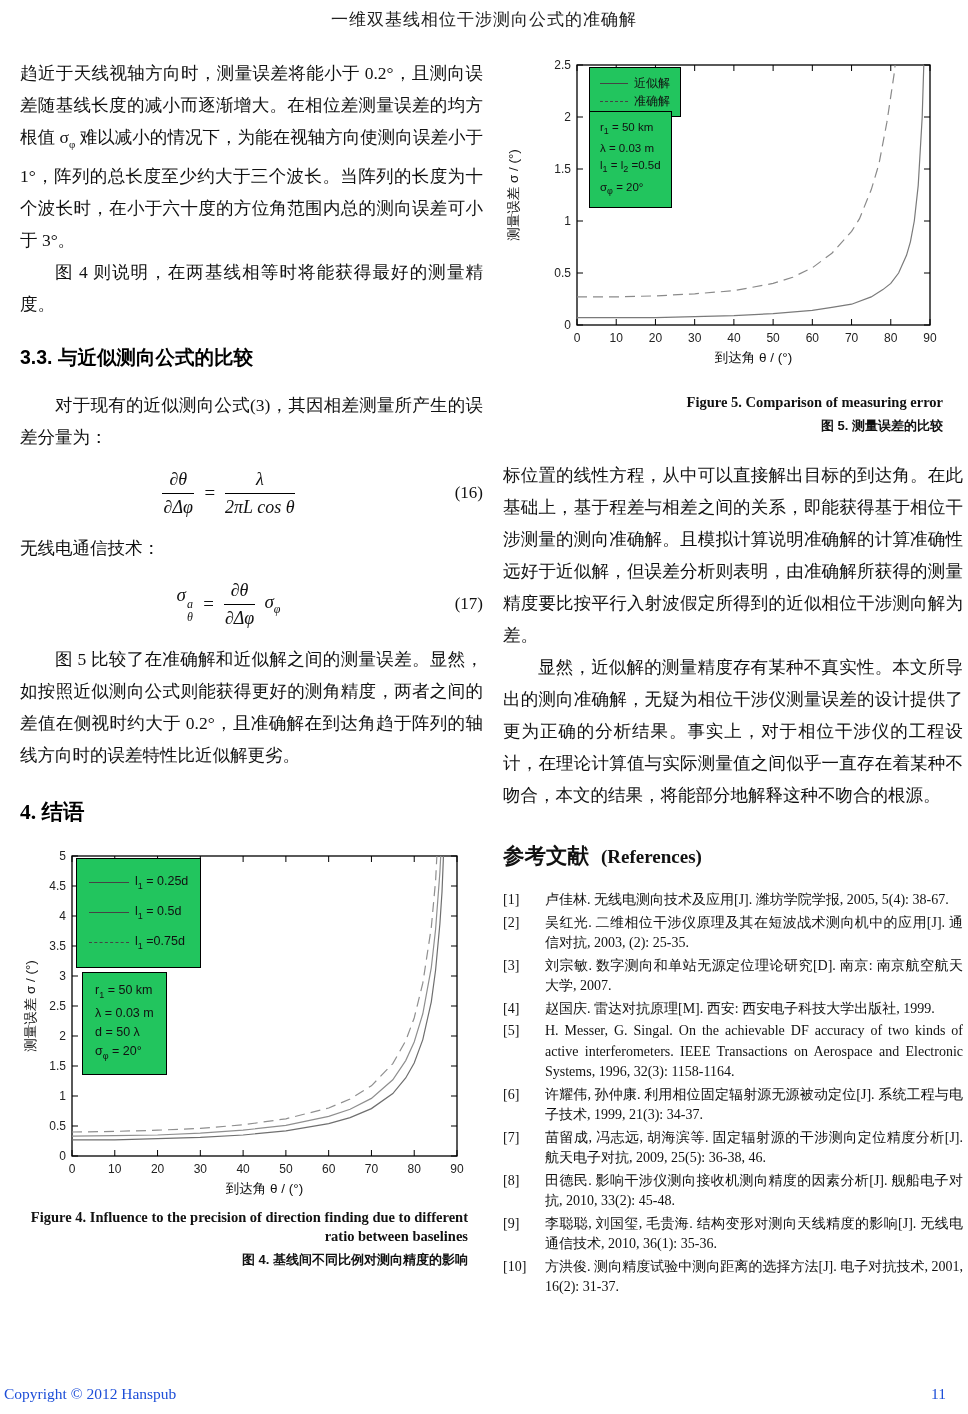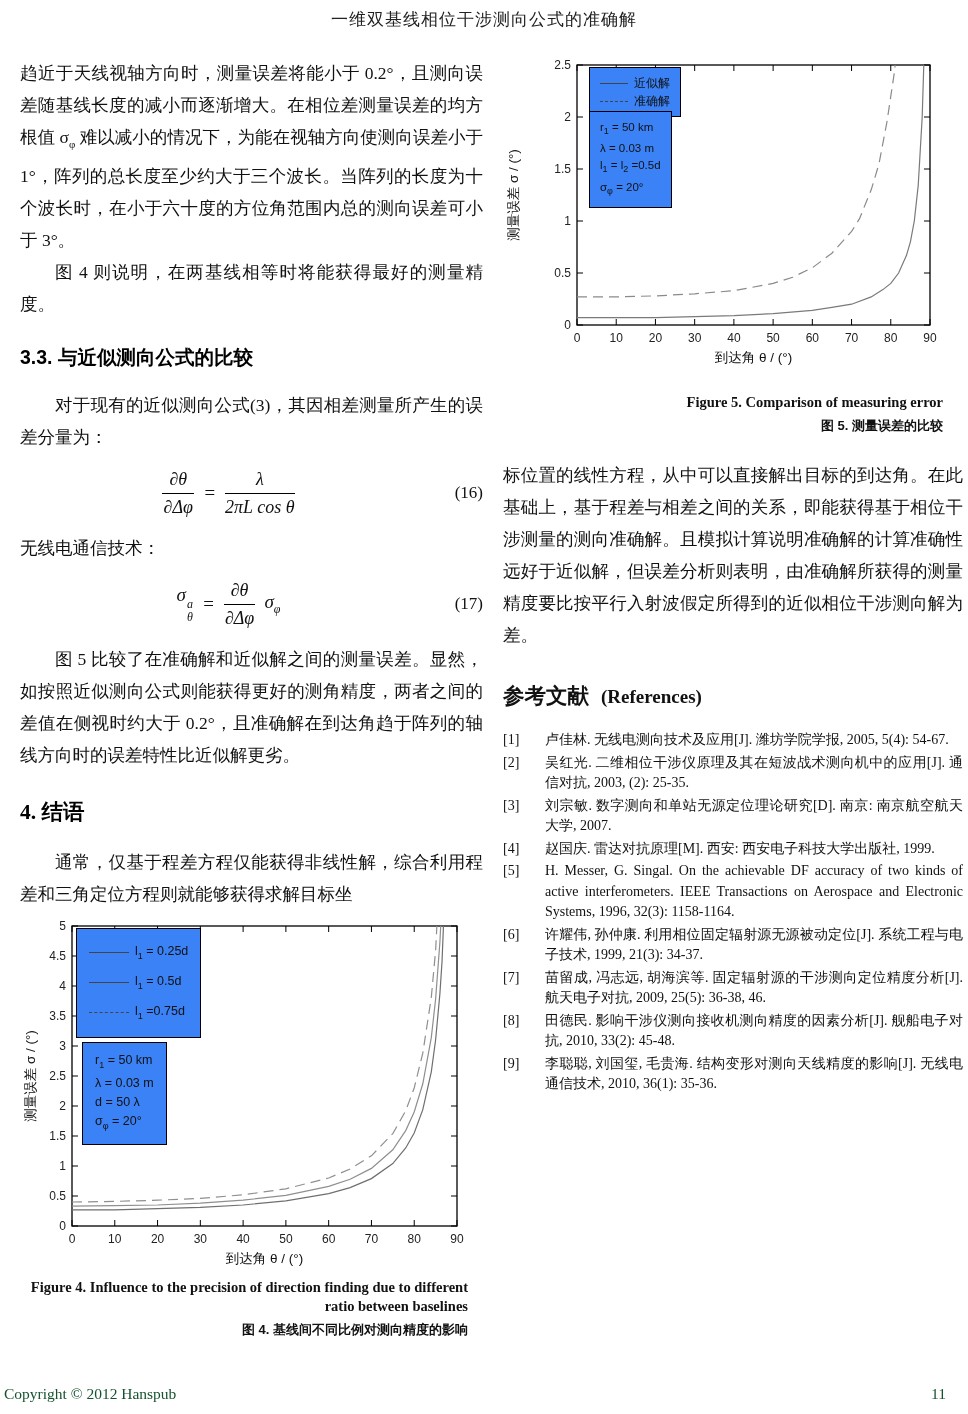--- a/index.html
+++ b/index.html
@@ -24,40 +24,40 @@
   .frac .den{display:block;padding-top:3px;}
   .eq-label{font-style:normal;font-size:17px;width:46px;text-align:right;}
   .supsub{display:inline-flex;flex-direction:column;font-size:12px;line-height:1.05;
         vertical-align:-7px;margin-left:1px;}
   .sigma-sub{font-size:12px;vertical-align:-5px;}
   
   .figure{position:relative;margin-top:6px;}
   .figure svg{display:block;}
   .tick{font-family:"Liberation Sans","DejaVu Sans",sans-serif;font-size:12px;fill:#222;}
   .axis-label{font-family:"Liberation Sans","DejaVu Sans",sans-serif;font-size:13.5px;fill:#111;}
-  .chart-box{position:absolute;border:1.3px solid #000;background:#3b82f6;
+  .chart-box{position:absolute;border:1.3px solid #000;background:#22c55e;
         font-family:"Liberation Sans","DejaVu Sans",sans-serif;color:#111;text-align:right;}
   .chart-box .row{display:flex;align-items:center;white-space:nowrap;}
   .leg-line{display:inline-block;border-top:1.3px solid #555;margin-right:6px;}
   .chart-box sub{font-size:9px;}
   .caption{text-align:right;font-weight:bold;margin-top:10px;}
   .caption .cap-en{font-size:14.5px;line-height:19px;}
   .caption .cap-zh{font-family:"Liberation Sans","DejaVu Sans",sans-serif;
         font-size:13px;line-height:22px;margin-top:3px;}
   
   .refs-heading{margin:30px 0 20px 0;}
   .refs-heading .zh{font-family:"Liberation Sans","DejaVu Sans",sans-serif;
         font-weight:bold;font-size:21.5px;}
   .refs-heading .en{font-weight:bold;font-size:19px;margin-left:8px;}
   .refs{font-size:14px;line-height:20.5px;}
   .ref-row{display:flex;margin-bottom:2px;}
   .ref-label{flex:none;width:42px;}
   .ref-text{flex:1;text-align:justify;}
   .page-footer{position:absolute;left:4px;right:22px;top:1385px;display:flex;
-        justify-content:space-between;font-size:15.5px;color:#14532d;}
+        justify-content:space-between;font-size:15.5px;color:#1d4ed8;}
 </style>
 </head>
 <body>
 
 <div class="page">
 
   <div class="page-header">一维双基线相位干涉测向公式的准确解</div>
 
   <div class="col-left">
     <p class="body-text">趋近于天线视轴方向时，测量误差将能小于 0.2°，且测向误差随基线长度的减小而逐渐增大。在相位差测量误差的均方根值 σ<sub>φ</sub> 难以减小的情况下，为能在视轴方向使测向误差小于 1°，阵列的总长度至少约大于三个波长。当阵列的长度为十个波长时，在小于六十度的方位角范围内总的测向误差可小于 3°。</p>
@@ -97,21 +97,20 @@
           </span>
         <span><span>σ</span><span class="sigma-sub">φ</span></span>
       </span>
       <span class="eq-label">(17)</span>
     </div>
 
     <p class="body-text indent">图 5 比较了在准确解和近似解之间的测量误差。显然，如按照近似测向公式则能获得更好的测角精度，两者之间的差值在侧视时约大于 0.2°，且准确解在到达角趋于阵列的轴线方向时的误差特性比近似解更劣。</p>
 
     <h2 class="sec sec-big">4. 结语</h2>
 
-    <p class="body-text indent">通常，仅基于程差方程仅能获得非线性解，综合利用程差和三角定位方程则就能够获得求解目标坐</p>
 
     <div class="figure" style="margin-top:6px;">
       <svg id="fig4-svg" width="463" height="352">
           <defs>
             <clipPath id="clip4">
               <rect x="52" y="10" width="385" height="300"></rect>
             </clipPath>
           </defs>
           <rect x="52" y="10" width="385" height="300" fill="none" stroke="#000" stroke-width="1.3"></rect>
           <line x1="52" y1="310" x2="52" y2="304" stroke="#000" stroke-width="1"></line>
@@ -304,30 +303,31 @@
             <span>σ<sub>φ</sub> = 20°</span>
           </div>
         </div>
       <div class="caption" style="width:420px;margin-left:20px;margin-top:8px;">
         <div class="cap-en">Figure 5. Comparison of measuring error</div>
         <div class="cap-zh">图 5.  测量误差的比较</div>
       </div>
     </div>
 
     <p class="body-text" style="margin-top:22px;">标位置的线性方程，从中可以直接解出目标的到达角。在此基础上，基于程差与相差之间的关系，即能获得基于相位干涉测量的测向准确解。且模拟计算说明准确解的计算准确性远好于近似解，但误差分析则表明，由准确解所获得的测量精度要比按平行入射波假定所得到的近似相位干涉测向解为差。</p>
+    <p class="body-text indent">显然，近似解的测量精度存有某种不真实性。本文所导出的测向准确解，无疑为相位干涉仪测量误差的设计提供了更为正确的分析结果。事实上，对于相位干涉仪的工程设计，在理论计算值与实际测量值之间似乎一直存在着某种不吻合，本文的结果，将能部分地解释这种不吻合的根源。</p>
 
     <div class="refs-heading">
       <span class="zh">参考文献</span>
       <span class="en">(References)</span>
     </div>
 
     <div class="refs" id="refs-list">
         <div class="ref-row">
           <span class="ref-label">[1]</span>
-          <span class="ref-text">卢佳林. 无线电测向技术及应用[J]. 潍坊学院学报, 2005, 5(4): 54-67.</span>
+          <span class="ref-text">卢佳林. 无线电测向技术及应用[J]. 潍坊学院学报, 2005, 5(4): 38-67.</span>
         </div>
         <div class="ref-row">
           <span class="ref-label">[2]</span>
           <span class="ref-text">吴红光. 二维相位干涉仪原理及其在短波战术测向机中的应用[J]. 通信对抗, 2003, (2): 25-35.</span>
         </div>
         <div class="ref-row">
           <span class="ref-label">[3]</span>
           <span class="ref-text">刘宗敏. 数字测向和单站无源定位理论研究[D]. 南京: 南京航空航天大学, 2007.</span>
         </div>
         <div class="ref-row">
@@ -346,20 +346,24 @@
           <span class="ref-label">[7]</span>
           <span class="ref-text">苗留成, 冯志远, 胡海滨等. 固定辐射源的干涉测向定位精度分析[J]. 航天电子对抗, 2009, 25(5): 36-38, 46.</span>
         </div>
         <div class="ref-row">
           <span class="ref-label">[8]</span>
           <span class="ref-text">田德民. 影响干涉仪测向接收机测向精度的因素分析[J]. 舰船电子对抗, 2010, 33(2): 45-48.</span>
         </div>
         <div class="ref-row">
           <span class="ref-label">[9]</span>
           <span class="ref-text">李聪聪, 刘国玺, 毛贵海. 结构变形对测向天线精度的影响[J]. 无线电通信技术, 2010, 36(1): 35-36.</span>
+        </div>
+        <div class="ref-row">
+          <span class="ref-label">[10]</span>
+          <span class="ref-text">方洪俊. 测向精度试验中测向距离的选择方法[J]. 电子对抗技术, 2001, 16(2): 31-37.</span>
         </div>
       </div>
   </div>
 
   <div class="page-footer">
     <span>Copyright © 2012 Hanspub</span>
     <span>11</span>
   </div>
 
 </div>

